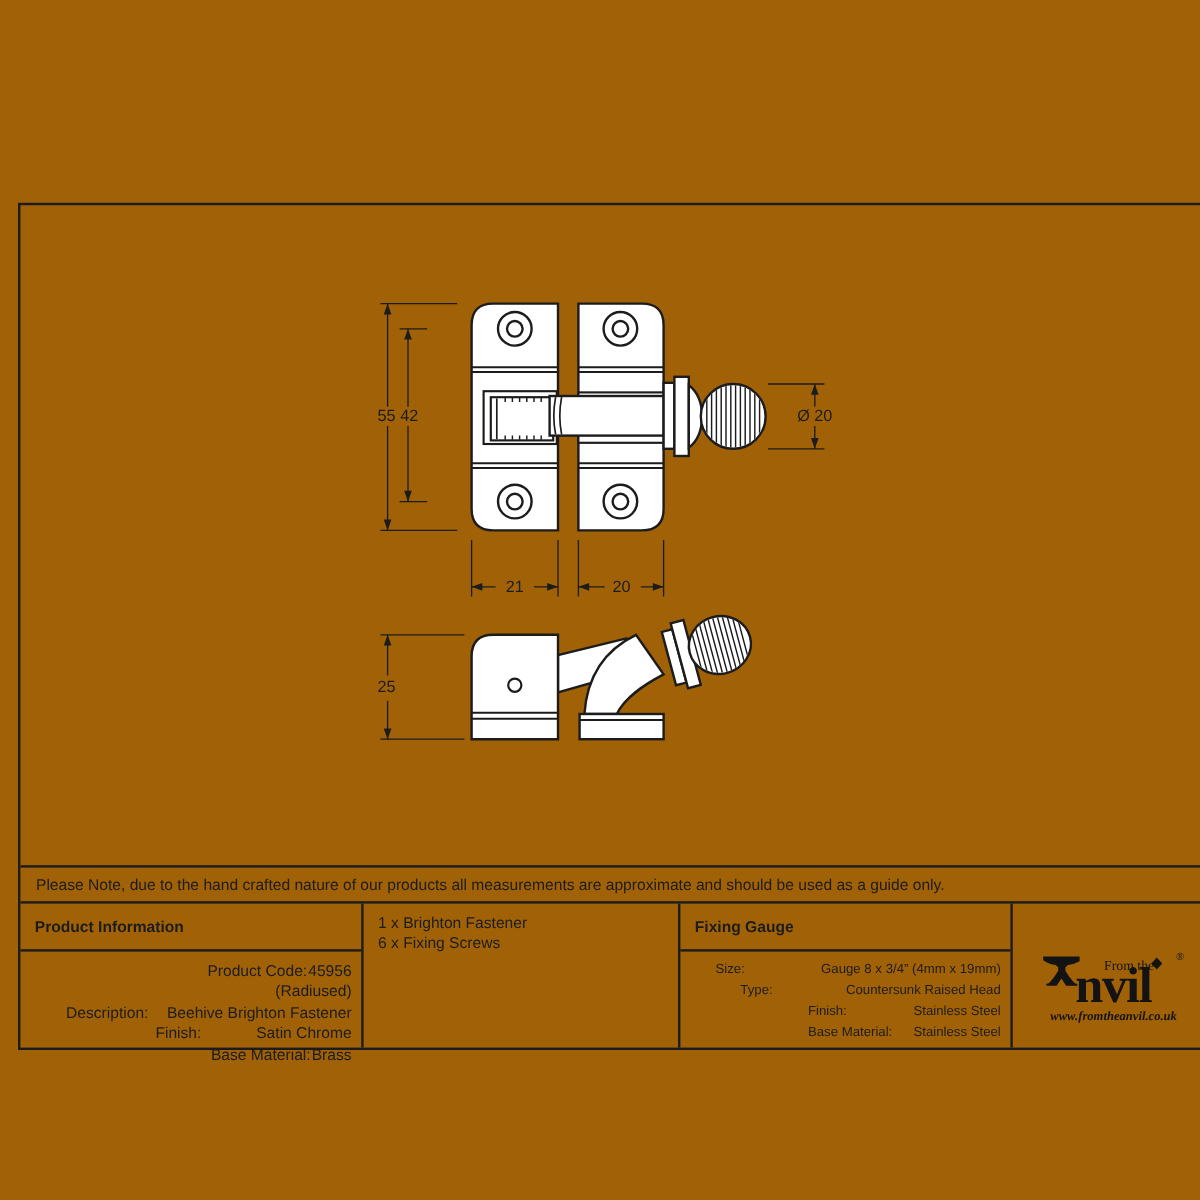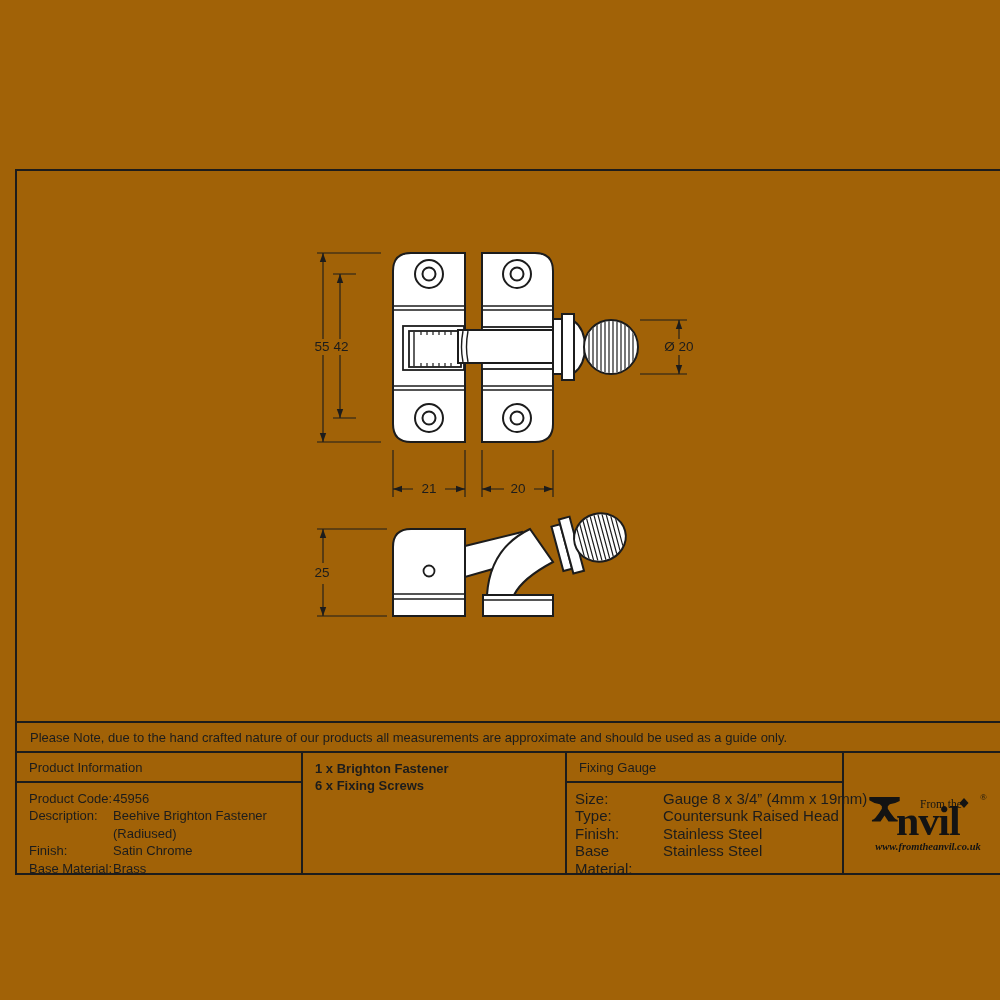--- a/index.html
+++ b/index.html
@@ -25,29 +25,29 @@
     border-top:2px solid #1c1c1c;box-sizing:border-box;
     display:flex;
   }
   .col{box-sizing:border-box;}
   .col-sep{border-right:2px solid #1c1c1c;}
   .col1{width:286px;}
   .col2{width:264px;}
   .col3{width:277px;}
   .col4{flex:1;display:flex;align-items:flex-end;justify-content:center;}
   .cell-header{
-    height:30px;border-bottom:2px solid #1c1c1c;box-sizing:border-box;
-    display:flex;align-items:center;padding-left:12px;font-size:13px;
+    height:40px;border-bottom:2px solid #1c1c1c;box-sizing:border-box;
+    display:flex;align-items:center;padding-left:12px;font-size:13px;font-weight:bold;
   }
   .cell-body{padding:7px 8px 0 12px;font-size:13px;line-height:17.4px;}
-  .kv-row{display:flex;}
+  .kv-row{display:flex;justify-content:flex-end;}
   .kv-row .k{width:84px;flex-shrink:0;}
   .col3 .kv-row .k{width:88px;}
-  .col3 .cell-body{padding-left:8px;font-size:15px;}
-  .pack-item{white-space:nowrap;font-weight:bold;}
+  .col3 .cell-body{padding-left:8px;font-size:11px;}
+  .pack-item{white-space:nowrap;}
   .nowrap{white-space:nowrap;}
 </style>
 </head>
 <body>
 
 <div class="page">
 
   <svg class="drawing-svg" width="1000" height="700" viewBox="0 0 1000 700">
     <defs>
       <clipPath id="knobFrontClip">
@@ -177,26 +177,26 @@
     <div class="spec-table">
 
       <div class="col col1 col-sep">
         <div class="cell-header">Product Information</div>
         <div class="cell-body">
           <div class="kv-row">
             <span class="k">Product Code:</span>
             <span class="v">45956</span>
           </div>
           <div class="kv-row">
+            <span class="k"></span>
+            <span class="v">(Radiused)</span>
+          </div>
+          <div class="kv-row">
             <span class="k">Description:</span>
             <span class="v">Beehive Brighton Fastener</span>
-          </div>
-          <div class="kv-row">
-            <span class="k"></span>
-            <span class="v">(Radiused)</span>
           </div>
           <div class="kv-row">
             <span class="k">Finish:</span>
             <span class="v">Satin Chrome</span>
           </div>
           <div class="kv-row">
             <span class="k">Base Material:</span>
             <span class="v">Brass</span>
           </div>
         </div>

